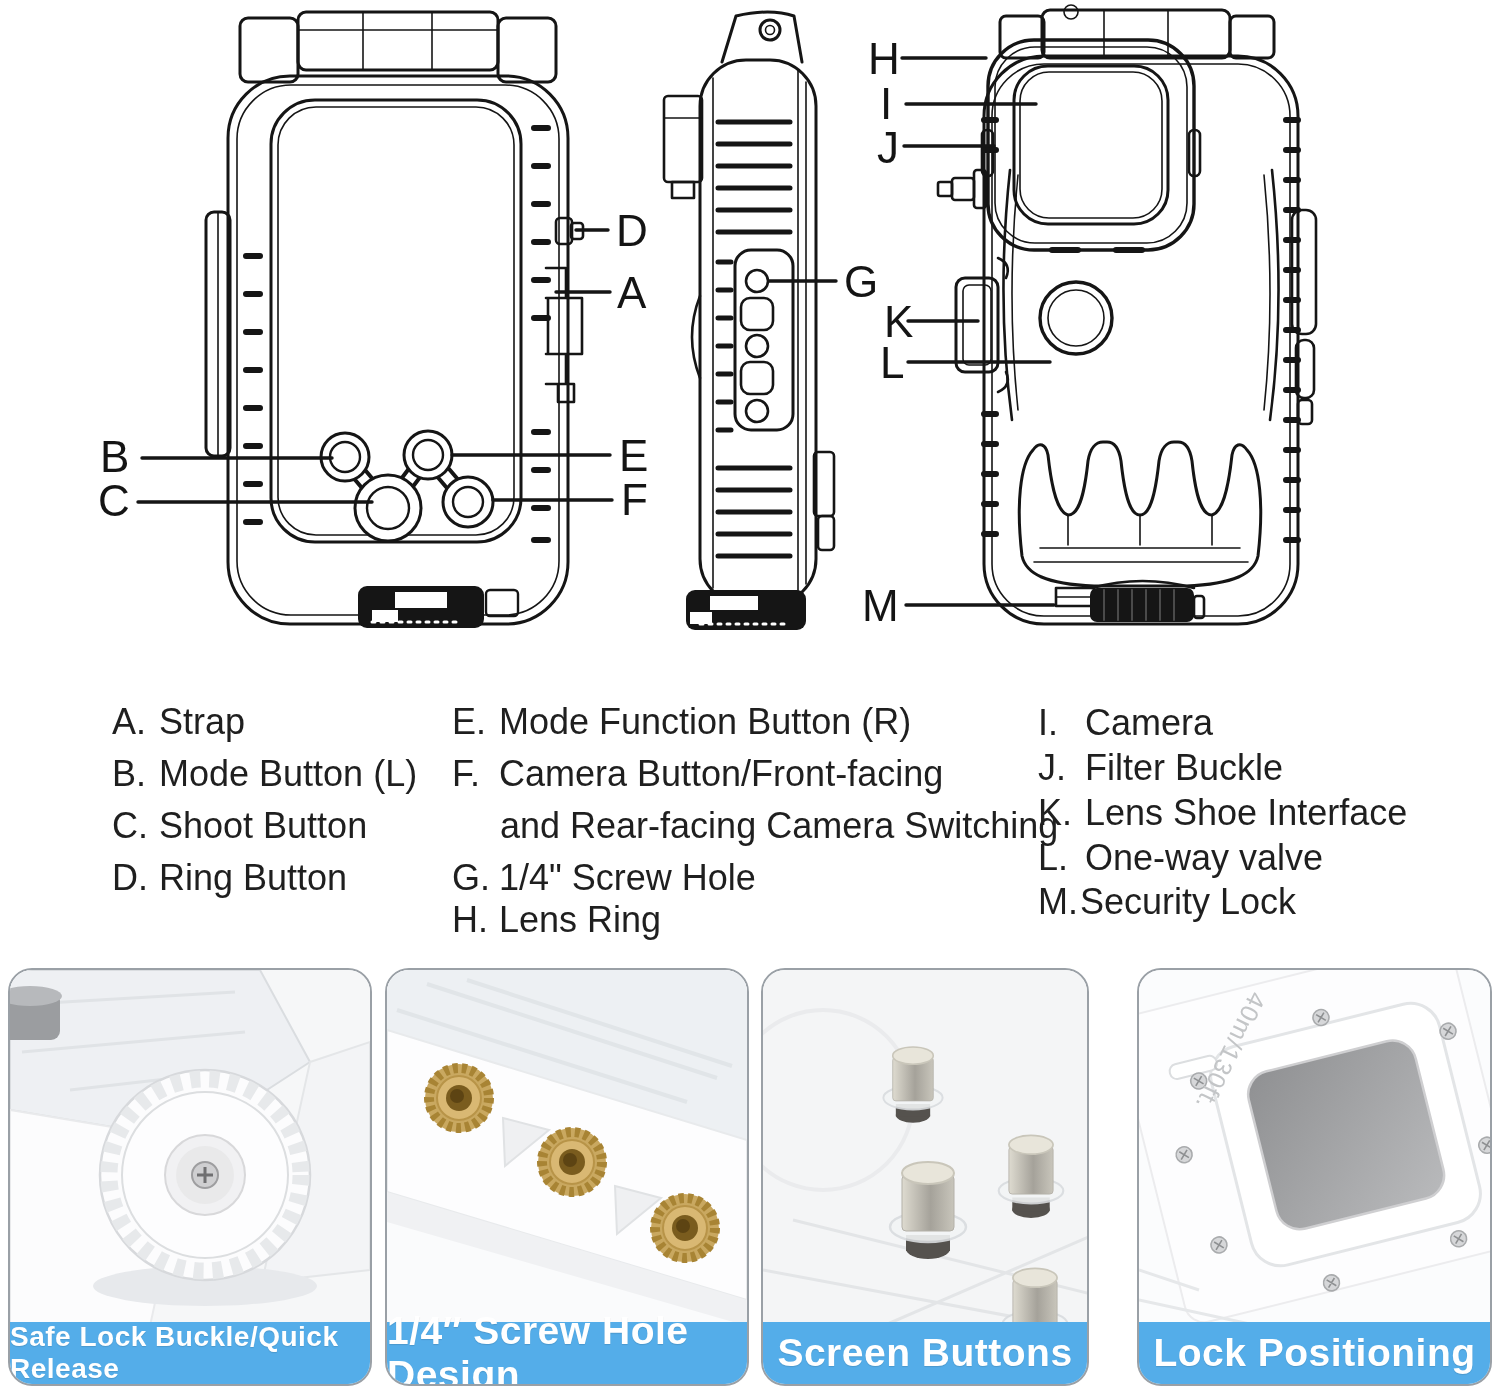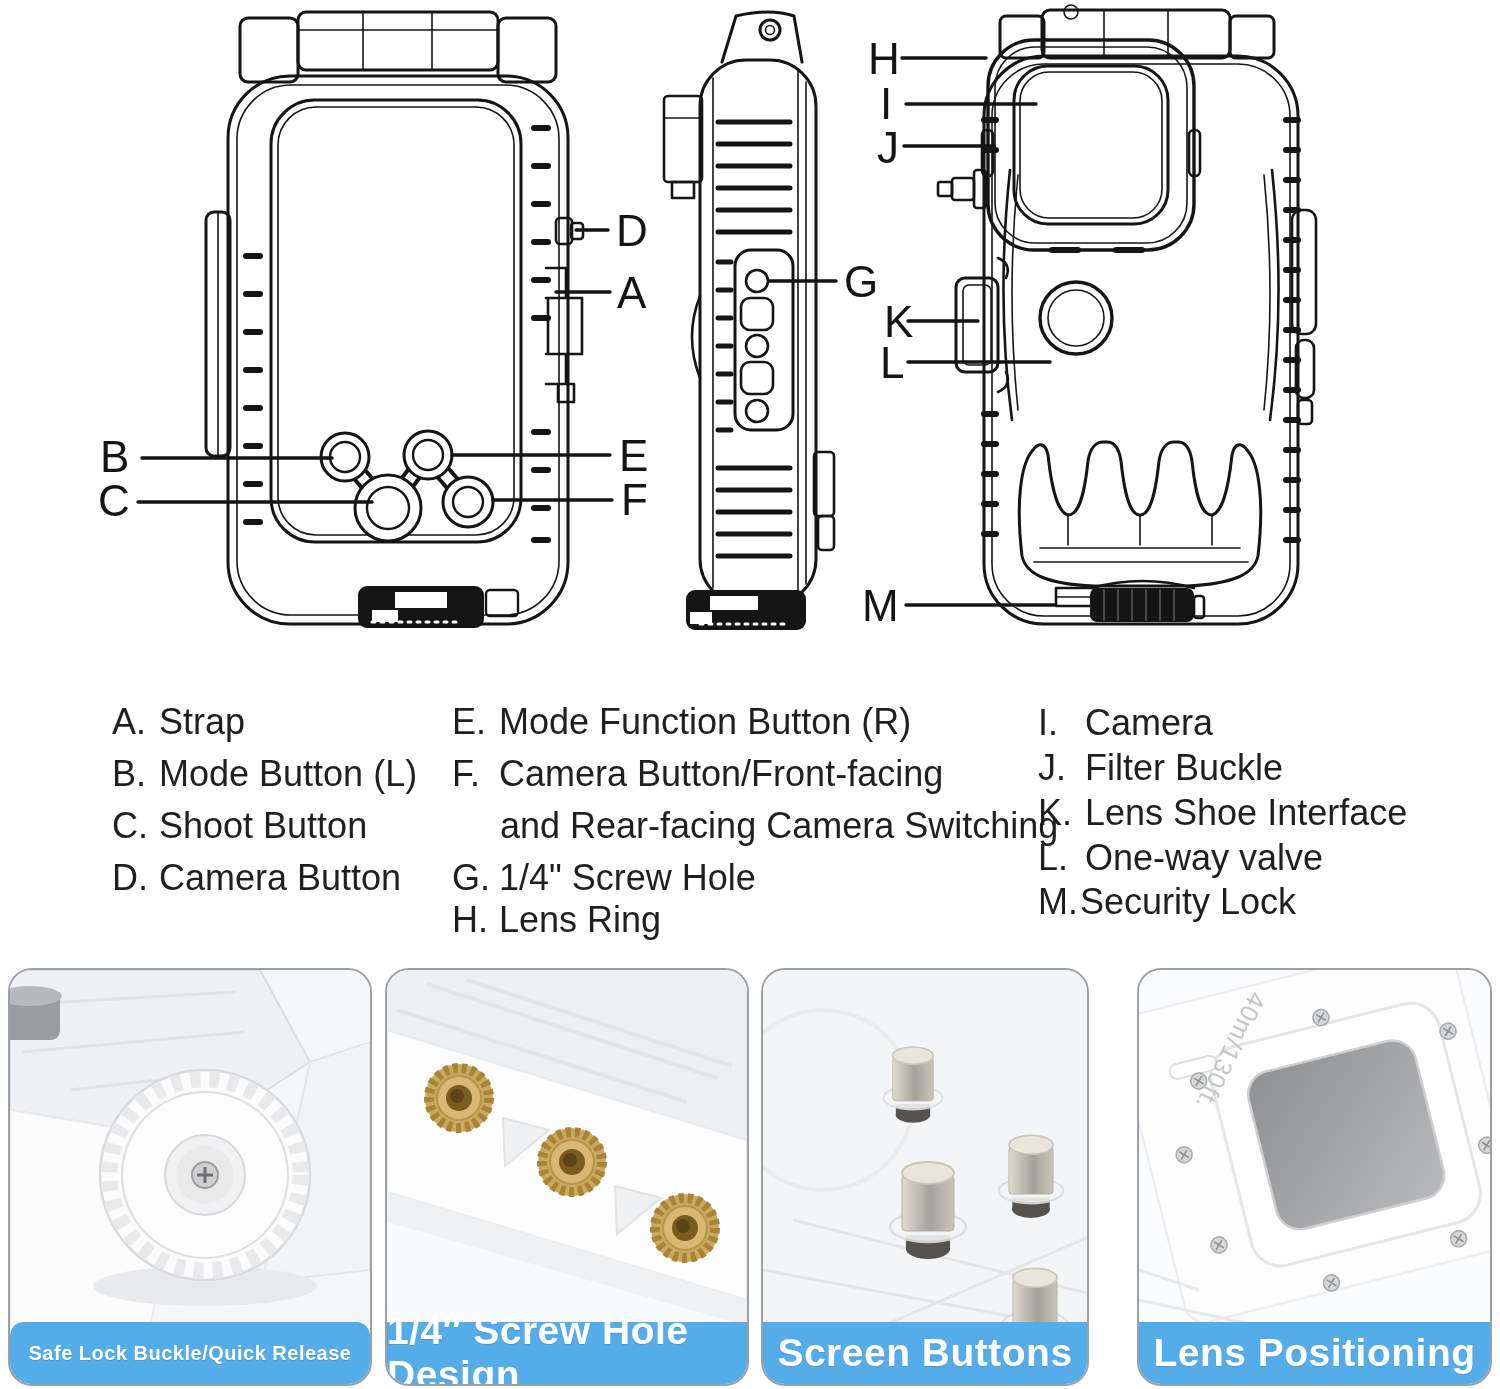--- a/index.html
+++ b/index.html
@@ -193,21 +193,21 @@
       <text class="callout-letter" x="880" y="378">L</text>
       <text class="callout-letter" x="862" y="621">M</text>
     </g>
   </svg>
 
   <div>
 
     <div class="lrow" style="left:112px;top:702px;"><span class="lkey">A.</span><span>Strap</span></div>
     <div class="lrow" style="left:112px;top:754px;"><span class="lkey">B.</span><span>Mode Button (L)</span></div>
     <div class="lrow" style="left:112px;top:806px;"><span class="lkey">C.</span><span>Shoot Button</span></div>
-    <div class="lrow" style="left:112px;top:858px;"><span class="lkey">D.</span><span>Camera Button</span></div>
+    <div class="lrow" style="left:112px;top:858px;"><span class="lkey">D.</span><span>Ring Button</span></div>
 
     <div class="lrow" style="left:452px;top:702px;"><span class="lkey">E.</span><span>Mode Function Button (R)</span></div>
     <div class="lrow" style="left:452px;top:754px;"><span class="lkey">F.</span><span>Camera Button/Front-facing</span></div>
     <div class="lrow cont" style="left:500px;top:806px;">and Rear-facing Camera Switching</div>
     <div class="lrow" style="left:452px;top:858px;"><span class="lkey">G.</span><span>1/4" Screw Hole</span></div>
     <div class="lrow" style="left:452px;top:900px;"><span class="lkey">H.</span><span>Lens Ring</span></div>
 
     <div class="lrow" style="left:1038px;top:703px;"><span class="lkey">I.</span><span>Camera</span></div>
     <div class="lrow" style="left:1038px;top:748px;"><span class="lkey">J.</span><span>Filter Buckle</span></div>
     <div class="lrow" style="left:1038px;top:793px;"><span class="lkey">K.</span><span>Lens Shoe Interface</span></div>
@@ -228,21 +228,21 @@
       <g>
         <circle cx="195" cy="205" r="105" fill="#fcfcfd" stroke="#d7d9dc" stroke-width="2.5"></circle>
         <circle cx="195" cy="205" r="96" fill="none" stroke="#e7e9eb" stroke-width="17" stroke-dasharray="10 9"></circle>
         <circle cx="195" cy="205" r="83" fill="#fdfdfe" stroke="#dcdee0" stroke-width="2"></circle>
         <circle cx="195" cy="205" r="40" fill="#f1f1f3" stroke="#d8d8da" stroke-width="2"></circle>
         <circle cx="195" cy="205" r="29" fill="#e9e9ea"></circle>
         <circle cx="195" cy="205" r="13" fill="#cfcfd1" stroke="#9e9ea0" stroke-width="2"></circle>
         <path d="M187,205 h16 M195,197 v16" stroke="#6f6f71" stroke-width="3"></path>
       </g>
     </svg>
-    <div class="caption" style="font-size:20px;border-radius:14px;">Safe Lock Buckle/Quick Release</div>
+    <div class="caption" style="font-size:28px;">Safe Lock Buckle/Quick Release</div>
   </div>
 
   <div class="card" style="left:385px;width:364px;">
     <svg width="360" height="356" viewBox="0 0 360 356">
       <rect width="360" height="356" fill="#fafbfc"></rect>
       <polygon points="0,0 360,0 360,170 0,60" fill="#edf0f3"></polygon>
       <path d="M40,14 L330,108 M80,10 L345,96 M10,40 L300,132" stroke="#e1e5e8" stroke-width="4" fill="none"></path>
       <polygon points="0,60 360,170 360,330 0,222" fill="#fdfdfe" stroke="#e8eaec" stroke-width="2"></polygon>
       <polygon points="0,222 360,330 360,356 0,252" fill="#f0f1f3"></polygon>
       <polygon points="116,148 162,160 118,196" fill="#eff0f2" stroke="#e0e2e4" stroke-width="2"></polygon>
@@ -338,16 +338,16 @@
             <circle cx="292" cy="296" r="8"></circle>
             <circle cx="158" cy="308" r="8"></circle>
           <circle cx="58" cy="244" r="8"></circle>
             <circle cx="46" cy="148" r="8"></circle>
         </g>
         <path d="M74,76 l8,8 M82,76 l-8,8 M208,44 l8,8 M216,44 l-8,8 M328,88 l8,8 M336,88 l-8,8 M338,208 l8,8 M346,208 l-8,8 M288,292 l8,8 M296,292 l-8,8 M154,304 l8,8 M162,304 l-8,8 M54,240 l8,8 M62,240 l-8,8 M42,144 l8,8 M50,144 l-8,8" stroke="#8e9092" stroke-width="1.6" fill="none"></path>
       </g>
       <path d="M0,330 L120,356 M0,300 L60,320" stroke="#e6e8ea" stroke-width="3" fill="none"></path>
       <text transform="translate(112,20) rotate(116)" font-size="25" fill="#c3c5c7" font-family="Liberation Sans, sans-serif" letter-spacing="1">40m/130ft.</text>
     </svg>
-    <div class="caption">Lens Positioning</div>
+    <div class="caption">Lock Positioning</div>
   </div>
 
 </div>
 
 </body></html>

